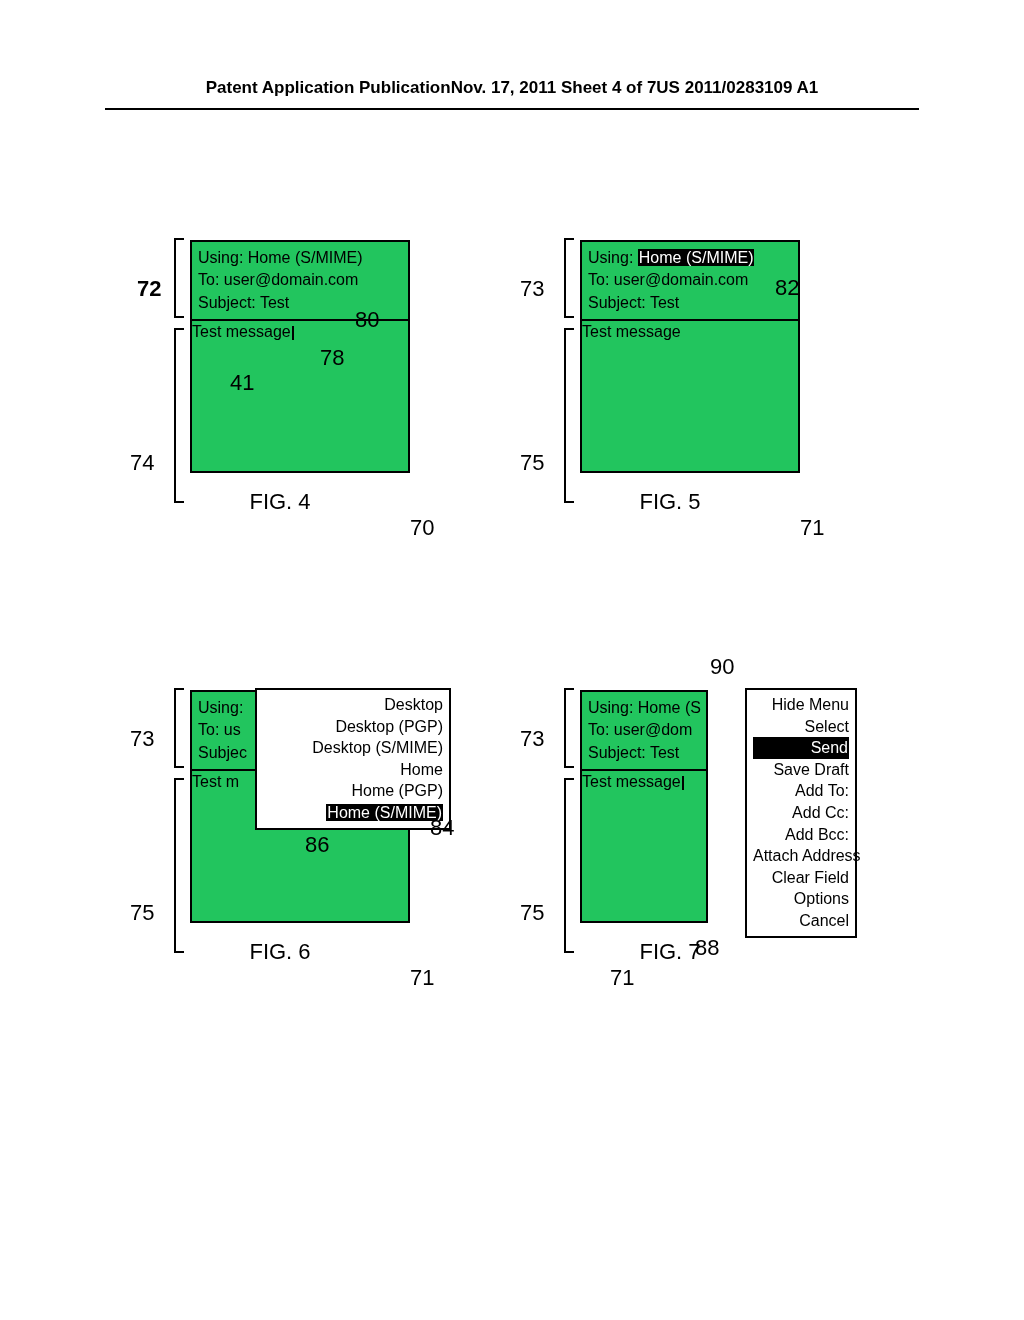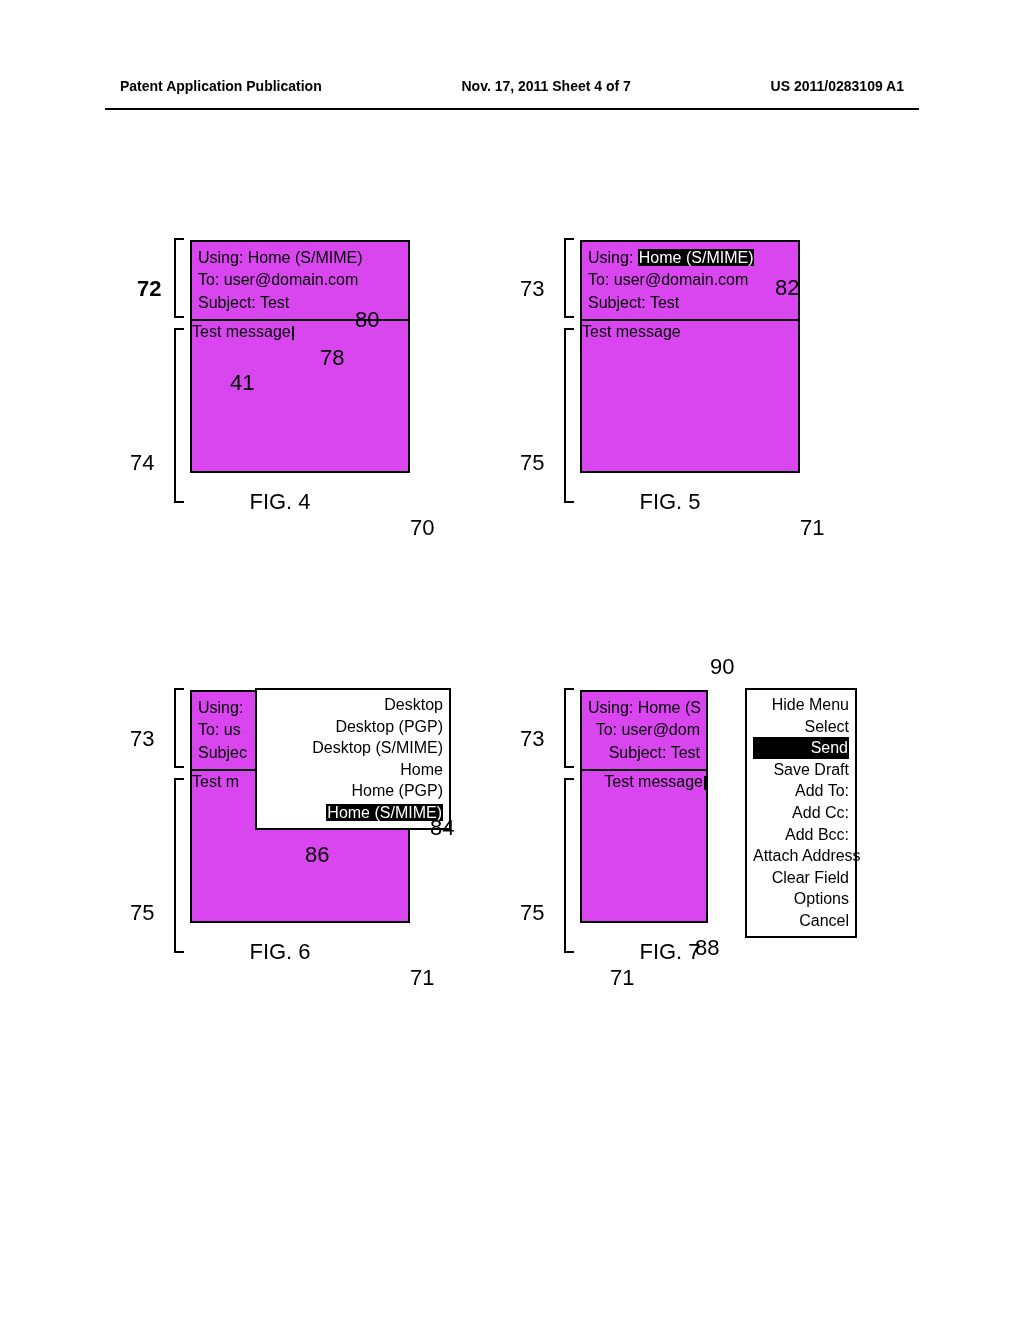--- a/index.html
+++ b/index.html
@@ -9,22 +9,22 @@
     width: 1024px;
     height: 1320px;
     position: relative;
   }
   .page-header {
     position: absolute;
     top: 78px;
     left: 0; right: 0;
     padding: 0 120px;
     display: flex;
-    justify-content: space-between;
-    font-size: 14px;
+    justify-content: center;
+    font-size: 17px;
     font-weight: bold;
   }
   .header-rule {
     position: absolute;
     top: 108px;
     left: 105px;
     right: 105px;
     border-top: 2.5px solid #000;
   }
   .drawing-area {
@@ -41,21 +41,21 @@
   .fig5 { left: 520px; top: 40px; width: 380px; }
   .fig6 { left: 130px; top: 490px; width: 380px; }
   .fig7 { left: 520px; top: 490px; width: 370px; }
 
   .screen {
     position: relative;
     width: 220px;
     margin-left: 60px;
     border: 2px solid #000;
     font-size: 16px;
-    background: #d946ef;
+    background: #22c55e;
   }
   .screen-header {
     border-bottom: 2px solid #000;
     padding: 5px 6px;
     line-height: 1.4;
   }
   .line { white-space: nowrap; }
   .screen-body {
     padding: 0;
     min-height: 150px;
@@ -100,21 +100,21 @@
     text-align: right;
     padding: 4px 6px;
     line-height: 1.35;
   }
   .popup .row { white-space: nowrap; }
 
   
   .fig6 .screen-body, .fig7 .screen-body { min-height: 150px; }
 
   
-  .fig7 .screen { width: 128px; text-align: right; }
+  .fig7 .screen { width: 128px; }
 
 </style>
 </head>
 <body>
 
 <div class="page-header">
   <span>Patent Application Publication</span>
   <span>Nov. 17, 2011  Sheet 4 of 7</span>
   <span>US 2011/0283109 A1</span>
 </div>
@@ -209,21 +209,21 @@
       <div class="row">Home</div>
       <div class="row">Home (PGP)</div>
       <div class="row"><span class="inverted">Home (S/MIME)</span></div>
     </div>
     <div class="cap-bracket" style="left:44px; top:-2px; height:80px;"></div>
     <div class="cap-bracket" style="left:44px; top:88px; height:175px;"></div>
     <div class="lead-num" style="left:0px; top:36px;">73</div>
     <div class="lead-num" style="left:0px; top:210px;">75</div>
     <div class="lead-num" style="left:280px; top:275px;">71</div>
     <div class="lead-num" style="left:300px; top:125px;">84</div>
-    <div class="lead-num" style="left:175px; top:152px;">86</div>
+    <div class="lead-num" style="left:175px; top:142px;">86</div>
     <div class="fig-label">FIG. 6</div>
   </div>
 
   <div class="fig fig7">
     <div class="screen">
       <div class="screen-header">
         <div class="line">
           <span>Using:</span>
           <span>Home (S</span>
         </div>

